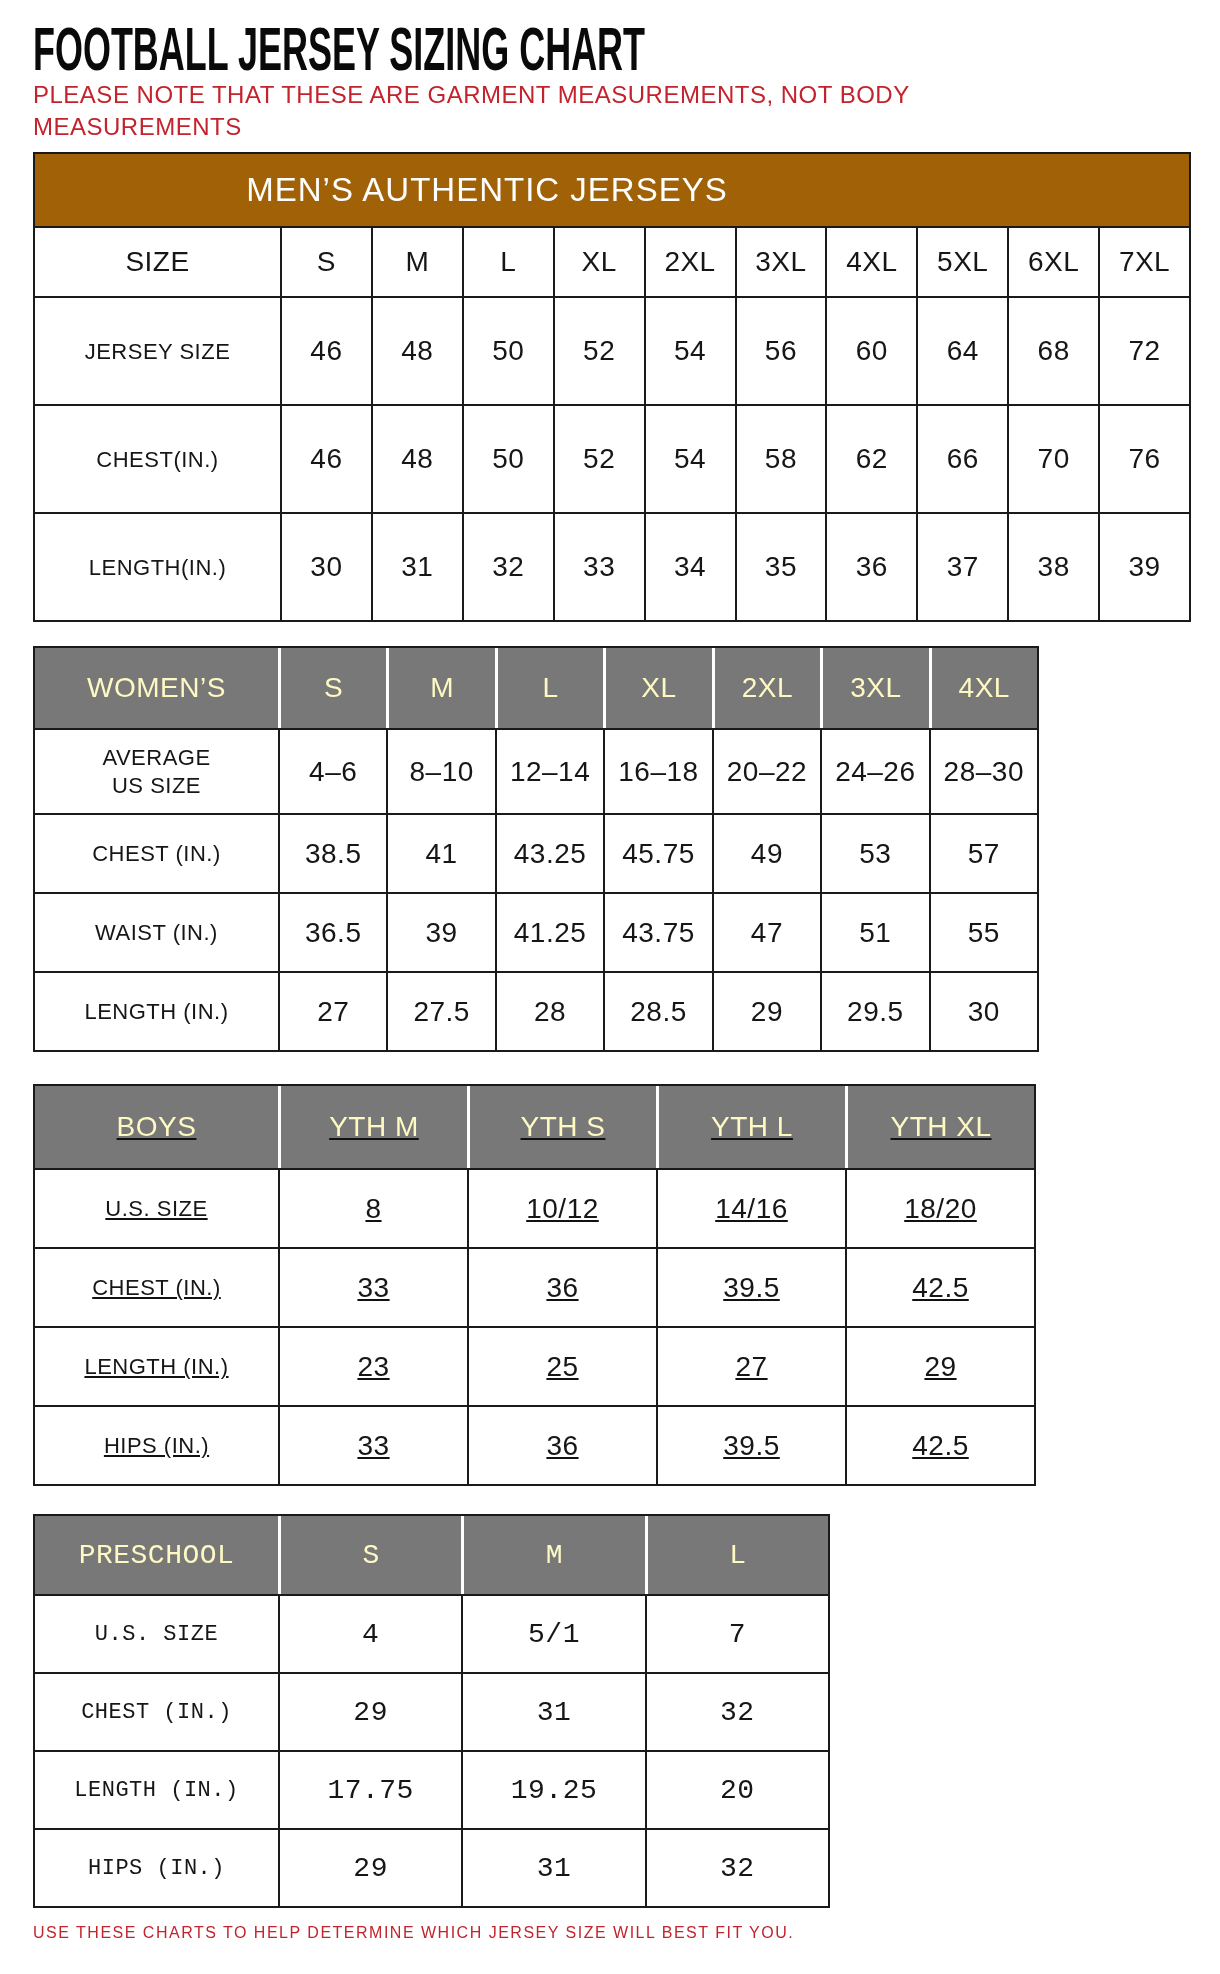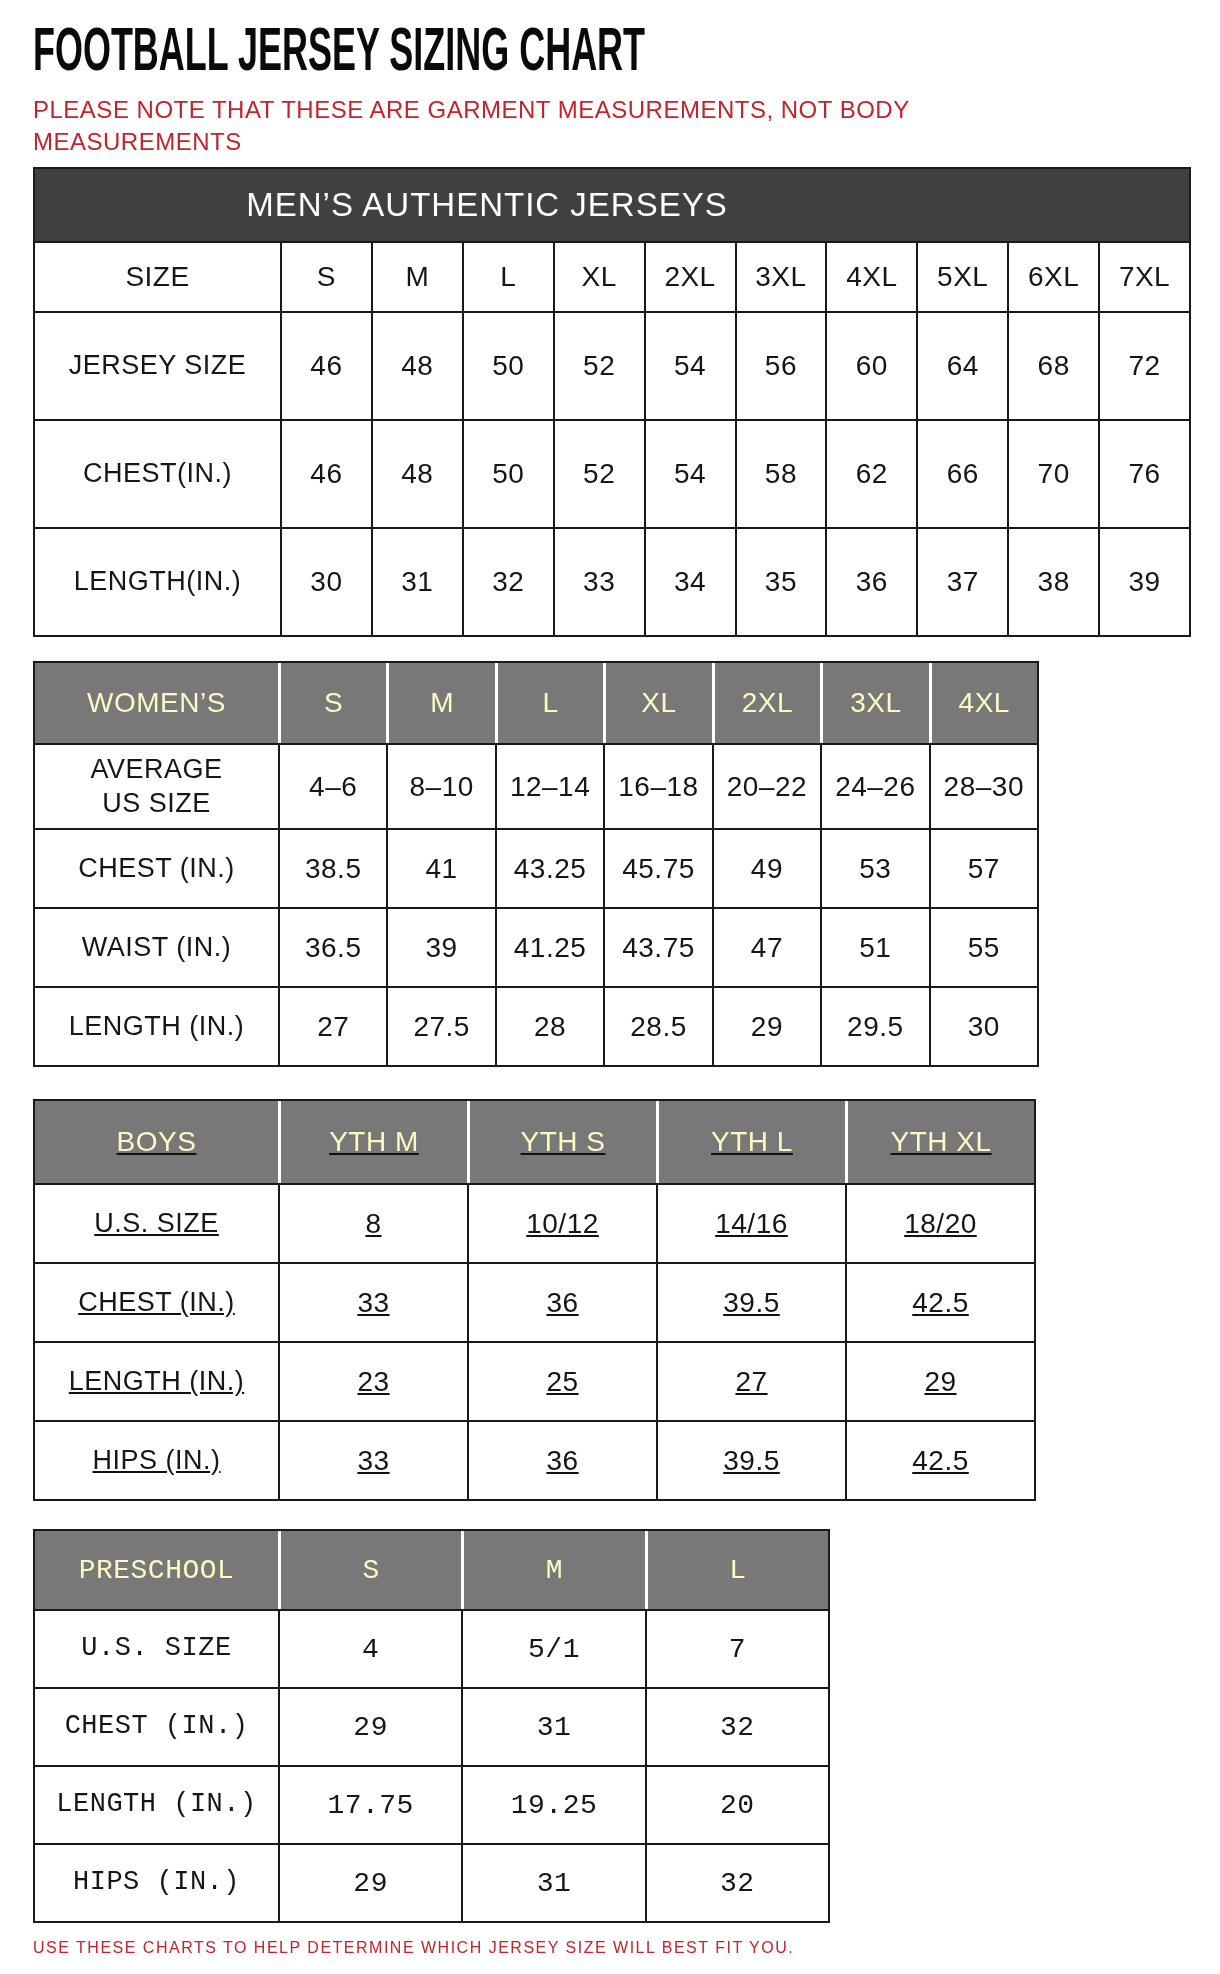--- a/index.html
+++ b/index.html
@@ -12,21 +12,21 @@
   .page { padding: 12px 0 0 33px; }
 
   .title { line-height: 1; margin-top: 6px; height: 58px; }
   .title .condense {
     display: inline-block;
     font-size: 62px; font-weight: 800; letter-spacing: 0px;
     transform: scaleX(0.58); transform-origin: left center;
     white-space: nowrap; color: #0a0a0a;
   }
   .note {
-    margin-top: 18px; max-width: 910px;
+    margin-top: 3px; max-width: 910px;
     font-size: 24px; letter-spacing: 0.5px; line-height: 1.32;
     color: #c3232d; font-weight: 500;
   }
   .footer-note {
     margin-top: 16px;
     font-size: 16px; letter-spacing: 1.5px;
     color: #c3232d; font-weight: 500;
   }
 
   .sztable {
@@ -50,32 +50,32 @@
     border-left: 2px solid #1a1a1a; border-top: 2px solid #1a1a1a;
     font-size: 28px; letter-spacing: 0.5px; text-align: center;
     background: #fff; color: #161616;
   }
   .cell.first-col { border-left: none; }
   .cell.first-row { border-top: none; }
 
   .banner {
     grid-column: 1 / -1;
     display: flex; align-items: center; justify-content: center;
-    background: #404040; color: #ffffff;
+    background: #a16207; color: #ffffff;
     font-size: 33px; letter-spacing: 1px;
     padding-right: 250px;
   }
   .head-gray {
     background: #787878; color: #fef9c3;
     border-top: none;
   }
   .head-gray:not(.first-col) { border-left: 3px solid #ffffff; }
 
   .label-cell span { white-space: pre-line; line-height: 1.25; }
-  .label-cell { font-size: 27px; }
+  .label-cell { font-size: 22px; }
 </style>
 </head>
 <body>
 
 <div class="page">
 
   <h1 class="title"><span class="condense">FOOTBALL JERSEY SIZING CHART</span></h1>
 
   <p class="note">PLEASE NOTE THAT THESE ARE GARMENT MEASUREMENTS, NOT BODY MEASUREMENTS</p>
 

